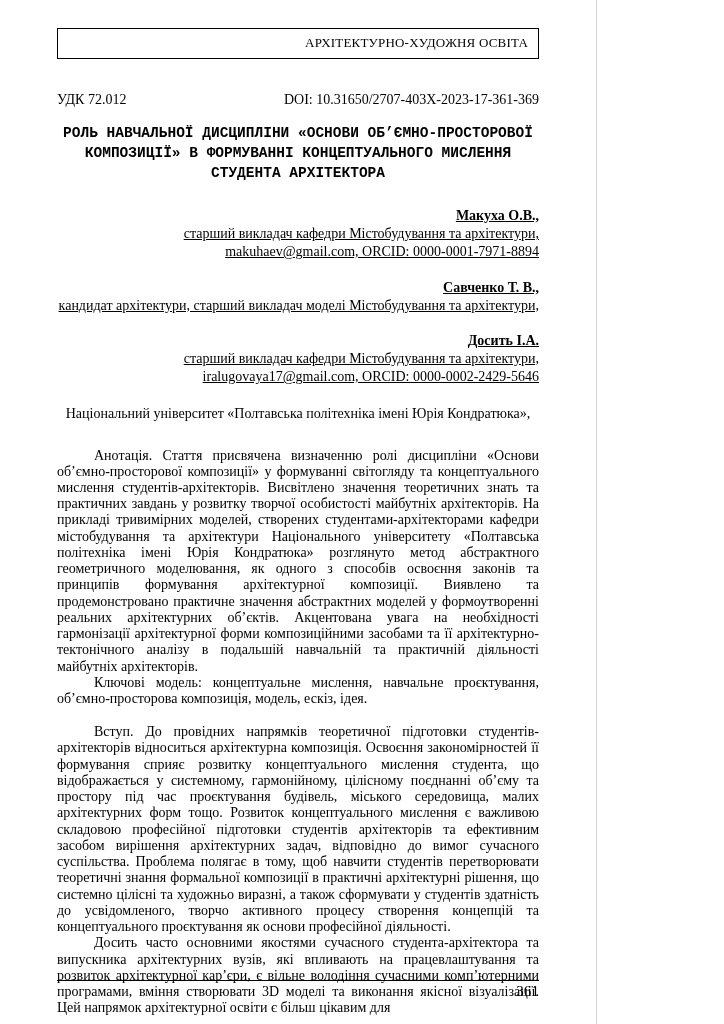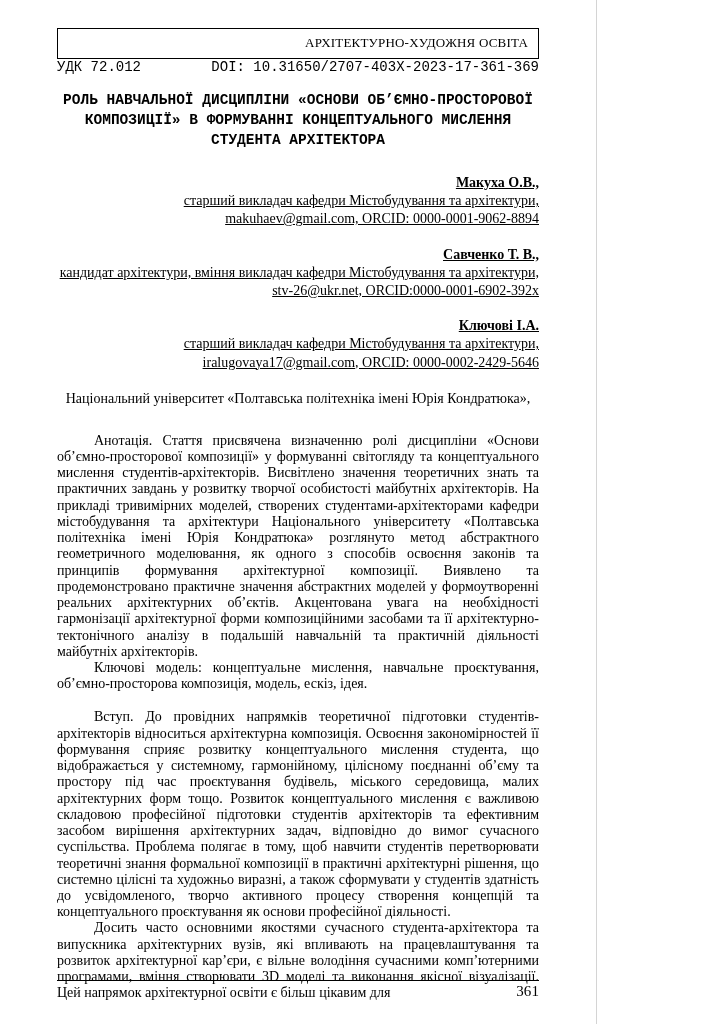--- a/index.html
+++ b/index.html
@@ -17,22 +17,22 @@
   .section-box {
     border: 1px solid #000;
     padding: 6px 10px 7px 10px;
     text-align: right;
     font-size: 13px;
     letter-spacing: 0.2px;
   }
   .meta-row {
     display: flex;
     justify-content: space-between;
+    margin-top: 33px;
     font-size: 14px;
-    font-family: Liberation Mono, monospace;
   }
   .article-title {
     margin-top: 15px;
     text-align: center;
     font-weight: bold;
     font-size: 14.5px;
     line-height: 1.38;
     font-family: Liberation Mono, monospace;
   }
   .authors { margin-top: 24px; text-decoration: underline; }
@@ -93,31 +93,30 @@
     <span>DOI: 10.31650/2707-403X-2023-17-361-369</span>
   </div>
 
   <div class="article-title">РОЛЬ НАВЧАЛЬНОЇ ДИСЦИПЛІНИ «ОСНОВИ ОБ’ЄМНО-ПРОСТОРОВОЇ КОМПОЗИЦІЇ» В ФОРМУВАННІ КОНЦЕПТУАЛЬНОГО МИСЛЕННЯ СТУДЕНТА АРХІТЕКТОРА</div>
 
   <div class="authors">
 
     <div class="author">
       <div class="name">Макуха О.В.,</div>
       <div>старший викладач кафедри Містобудування та архітектури,</div>
-      <div>makuhaev@gmail.com, ORCID: 0000-0001-9062-8894</div>
+      <div>makuhaev@gmail.com, ORCID: 0000-0001-7971-8894</div>
     </div>
 
     <div class="author">
       <div class="name">Савченко Т. В.,</div>
-      <div>кандидат архітектури, вміння викладач кафедри Містобудування та архітектури,</div>
-      <div>stv-26@ukr.net, ORCID:0000-0001-6902-392x</div>
+      <div>кандидат архітектури, старший викладач моделі Містобудування та архітектури,</div>
     </div>
 
     <div class="author">
-      <div class="name">Ключові І.А.</div>
+      <div class="name">Досить І.А.</div>
       <div>старший викладач кафедри Містобудування та архітектури,</div>
       <div>iralugovaya17@gmail.com, ORCID: 0000-0002-2429-5646</div>
     </div>
 
   </div>
 
   <div class="university">Національний університет «Полтавська політехніка імені Юрія Кондратюка»,</div>
 
   <div class="para abstract-block">
     <span class="lead">Анотація.</span><span> Стаття присвячена визначенню ролі дисципліни «Основи об’ємно-просторової композиції» у формуванні світогляду та концептуального мислення студентів-архітекторів. Висвітлено значення теоретичних знать та практичних завдань у розвитку творчої особистості майбутніх архітекторів. На прикладі тривимірних моделей, створених студентами-архітекторами кафедри містобудування та архітектури Національного університету «Полтавська політехніка імені Юрія Кондратюка» розглянуто метод абстрактного геометричного моделювання, як одного з способів освоєння законів та принципів формування архітектурної композиції. Виявлено та продемонстровано практичне значення абстрактних моделей у формоутворенні реальних архітектурних об’єктів. Акцентована увага на необхідності гармонізації архітектурної форми композиційними засобами та її архітектурно-тектонічного аналізу в подальшій навчальній та практичній діяльності майбутніх архітекторів.</span>

